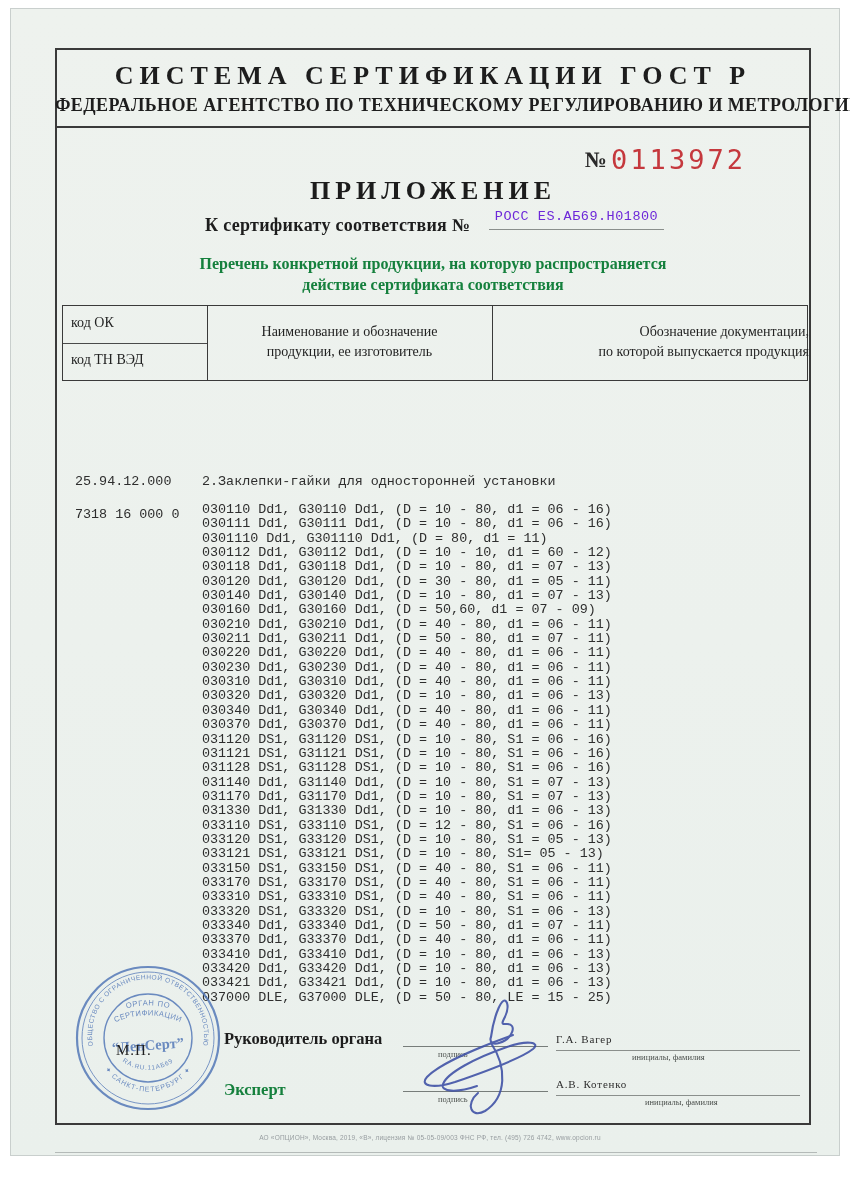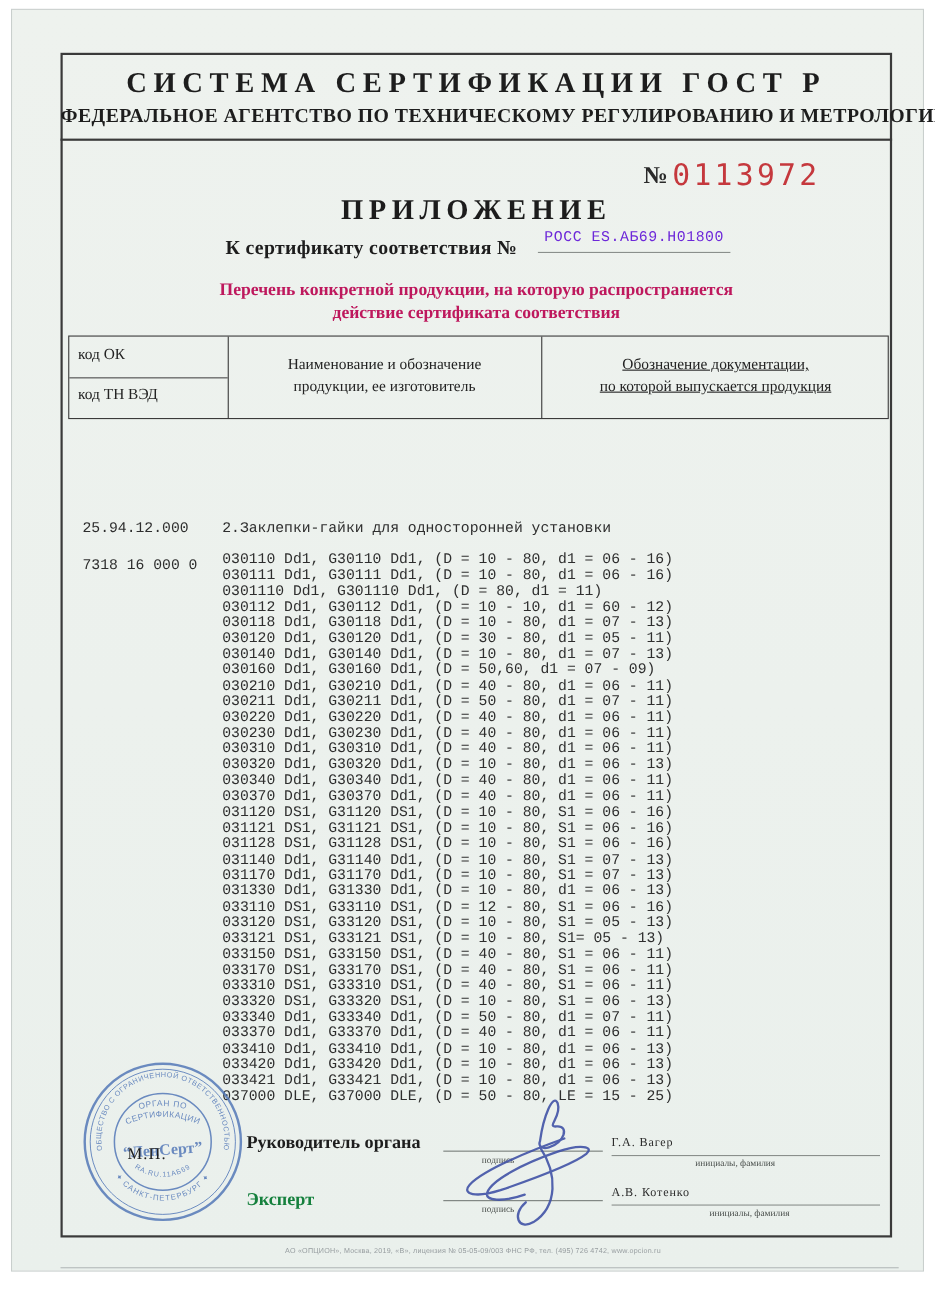--- a/index.html
+++ b/index.html
@@ -44,33 +44,33 @@
     position:absolute; left:205px; top:215px; font-size:18px; font-weight:bold;
     letter-spacing:.3px; color:#1d1d1d;
   }
   .cert-value {
     position:absolute; left:489px; top:209px; width:175px;
     font-family:"Liberation Mono", monospace; font-size:13.5px; letter-spacing:.5px;
     color:#6d28d9; border-bottom:1px solid #8a8f8c; padding-bottom:5px; text-align:center;
   }
   .subtitle {
     position:absolute; left:55px; top:253px; width:756px; text-align:center;
-    font-size:16px; font-weight:bold; color:#be185d; line-height:21px;
+    font-size:16px; font-weight:bold; color:#15803d; line-height:21px;
   }
   .table-head {
     position:absolute; left:62px; top:305px; width:746px; height:76px;
     border:1.5px solid #3a3a3a;
   }
   .th-div-v1 { position:absolute; left:144px; top:0; width:0; height:100%; border-left:1.2px solid #3a3a3a; }
   .th-div-v2 { position:absolute; left:429px; top:0; width:0; height:100%; border-left:1.2px solid #3a3a3a; }
   .th-div-h  { position:absolute; left:0; top:37px; width:144px; height:0; border-top:1px solid #4a4a4a; }
   .th-c1a { position:absolute; left:8px; top:9px;  font-size:14px; }
   .th-c1b { position:absolute; left:8px; top:46px; font-size:14px; }
   .th-c2  { position:absolute; left:144px; top:16px; width:285px; text-align:center; font-size:14px; line-height:20px; }
-  .th-c3  { position:absolute; left:429px; top:16px; width:317px; text-align:center; font-size:14px; line-height:20px;text-decoration:underline; }
+  .th-c3  { position:absolute; left:429px; top:16px; width:317px; text-align:right; font-size:14px; line-height:20px; }
   .mono {
     font-family:"Liberation Mono","DejaVu Sans Mono", monospace;
     font-size:13.4px; color:#2e2e2e; white-space:pre;
   }
   .manufacturer { position:absolute; left:202px; top:389px; line-height:18px; }
   .row1-code { position:absolute; left:75px;  top:474px; }
   .row1-text { position:absolute; left:202px; top:474px; }
   .row2-code { position:absolute; left:75px;  top:507px; }
   .product-list { position:absolute; left:202px; top:503px; line-height:14.35px; }
   .product-list div { height:14.35px; }

